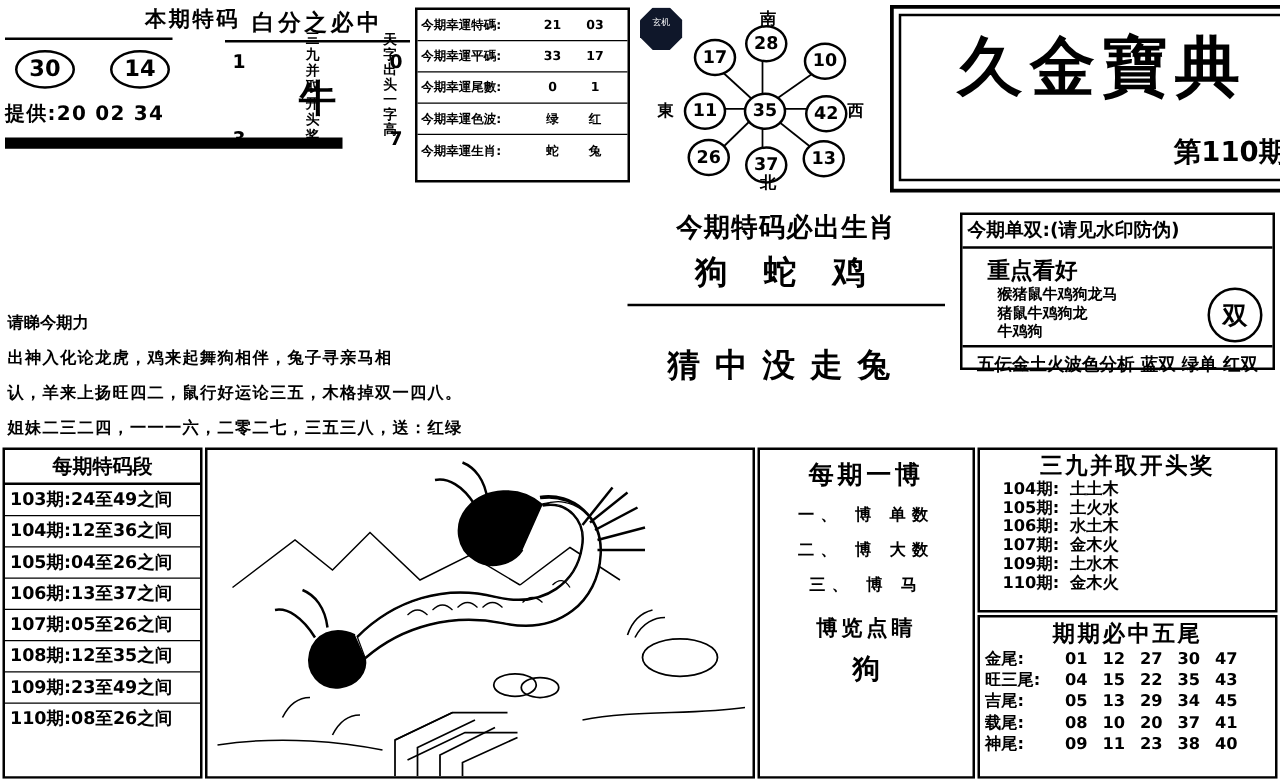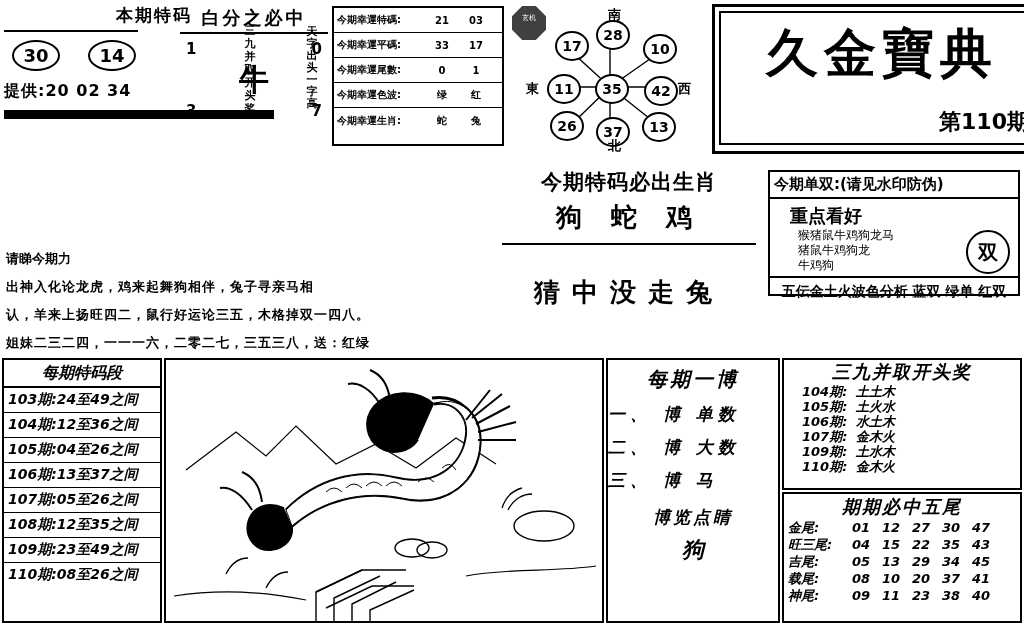--- a/index.html
+++ b/index.html
@@ -30,21 +30,21 @@
   #lucky .lr:last-child{border-bottom:none;}
   #lucky .lbl{width:88px;font-weight:bold;}
   #lucky .v1{width:34px;text-align:center;font-weight:bold;}
   #lucky .v2{width:34px;text-align:center;font-weight:bold;}
 
   
   #diag{left:512px;top:4px;width:190px;height:150px;}
   .node{position:absolute;width:30px;height:26px;border:2px solid #000;border-radius:50%;text-align:center;
         line-height:26px;font-size:14px;font-weight:bold;background:#fff;}
   .dirlab{position:absolute;font-size:13px;font-weight:bold;}
-  .octa{position:absolute;width:34px;height:34px;background:#404040;left:0;top:2px;
+  .octa{position:absolute;width:34px;height:34px;background:#0f172a;left:0;top:2px;
         clip-path:polygon(30% 0,70% 0,100% 30%,100% 70%,70% 100%,30% 100%,0 70%,0 30%);}
   .octa .inner{color:#fff;font-size:7px;line-height:8px;padding-top:8px;text-align:center;}
 
   
   #titlebox{left:712px;top:4px;width:340px;height:150px;border:3px solid #000;box-sizing:border-box;}
   #titlebox .inner{border:2px solid #000;margin:4px;height:134px;box-sizing:border-box;position:relative;}
   #bigtitle{font-size:52px;font-weight:bold;letter-spacing:6px;text-align:center;margin-top:6px;
             font-family:"DejaVu Serif","Liberation Serif",serif;}
   #issue{position:absolute;right:14px;bottom:6px;font-size:22px;font-weight:bold;}
 
@@ -53,43 +53,43 @@
   #midc .l1{font-size:21px;font-weight:bold;text-align:center;letter-spacing:1px;}
   #midc .l2{font-size:26px;font-weight:bold;text-align:center;letter-spacing:10px;margin-top:4px;}
   #midc .hr{border-bottom:2px solid #000;margin:8px 2px;}
   #midc .l3{font-size:23px;font-weight:bold;text-align:center;letter-spacing:1px;}
   #midc .l4{font-size:26px;font-weight:bold;text-align:center;letter-spacing:12px;margin-top:30px;}
 
   
   #sd{left:768px;top:170px;width:252px;height:126px;border:2px solid #000;box-sizing:border-box;}
   #sd .r1{font-size:15px;font-weight:bold;padding:3px 2px 0 4px;}
   #sd .r2{font-size:18px;font-weight:bold;padding:2px 2px 0 20px;}
-  #sd .mid{font-size:12px;font-weight:normal;line-height:15px;padding-left:28px;}
+  #sd .mid{font-size:12px;font-weight:bold;line-height:15px;padding-left:28px;}
   #sd .hrl{border-bottom:2px solid #000;margin:3px 0;}
   #sd .r5{font-size:14px;font-weight:bold;text-align:center;padding-top:2px;}
   #sdcirc{position:absolute;right:8px;top:58px;width:40px;height:40px;border:2px solid #000;border-radius:50%;
           text-align:center;line-height:40px;font-size:20px;font-weight:bold;}
 
   
   #poem{left:6px;top:245px;width:490px;font-size:13px;font-weight:bold;line-height:28px;}
   #poem .hd{font-size:13px;font-weight:bold;}
   #poem .ln{letter-spacing:1px;}
 
   
-  #bot{left:0px;top:358px;width:1024px;height:265px;font-style:italic;}
+  #bot{left:0px;top:358px;width:1024px;height:265px;}
   #seg{position:absolute;left:2px;top:0;width:160px;height:265px;border:2px solid #000;box-sizing:border-box;}
   #seg .hd{font-size:16px;font-weight:bold;text-align:center;padding:3px 0 2px;border-bottom:2px solid #000;}
   #seg .row{font-size:14px;font-weight:bold;padding:3px 0 3px 4px;border-bottom:1px solid #000;height:25px;box-sizing:border-box;}
   #seg .row:last-child{border-bottom:none;}
 
   #pic{position:absolute;left:164px;top:0;width:440px;height:265px;border:2px solid #000;box-sizing:border-box;overflow:hidden;background:#fff;}
 
   #bet{position:absolute;left:606px;top:0;width:174px;height:265px;border:2px solid #000;box-sizing:border-box;}
   #bet .t{font-size:20px;font-weight:bold;text-align:center;padding-top:6px;letter-spacing:3px;}
-  #bet .it{font-size:17px;font-weight:bold;text-align:left;padding-top:10px;letter-spacing:5px;}
+  #bet .it{font-size:13px;font-weight:bold;text-align:center;padding-top:10px;letter-spacing:5px;}
   #bet .b{font-size:17px;font-weight:bold;text-align:center;padding-top:14px;letter-spacing:3px;}
   #bet .an{font-size:22px;font-weight:bold;text-align:center;padding-top:6px;}
 
   #wx{position:absolute;left:782px;top:0;width:240px;height:132px;border:2px solid #000;box-sizing:border-box;}
   #wx .t{font-size:18px;font-weight:bold;text-align:center;letter-spacing:2px;}
   #wx .row{font-size:13px;font-weight:bold;padding-left:18px;line-height:15px;}
   #wx .row .k{display:inline-block;width:54px;}
 
   #wei{position:absolute;left:782px;top:134px;width:240px;height:131px;border:2px solid #000;box-sizing:border-box;}
   #wei .t{font-size:18px;font-weight:bold;text-align:center;letter-spacing:2px;padding-top:1px;}

